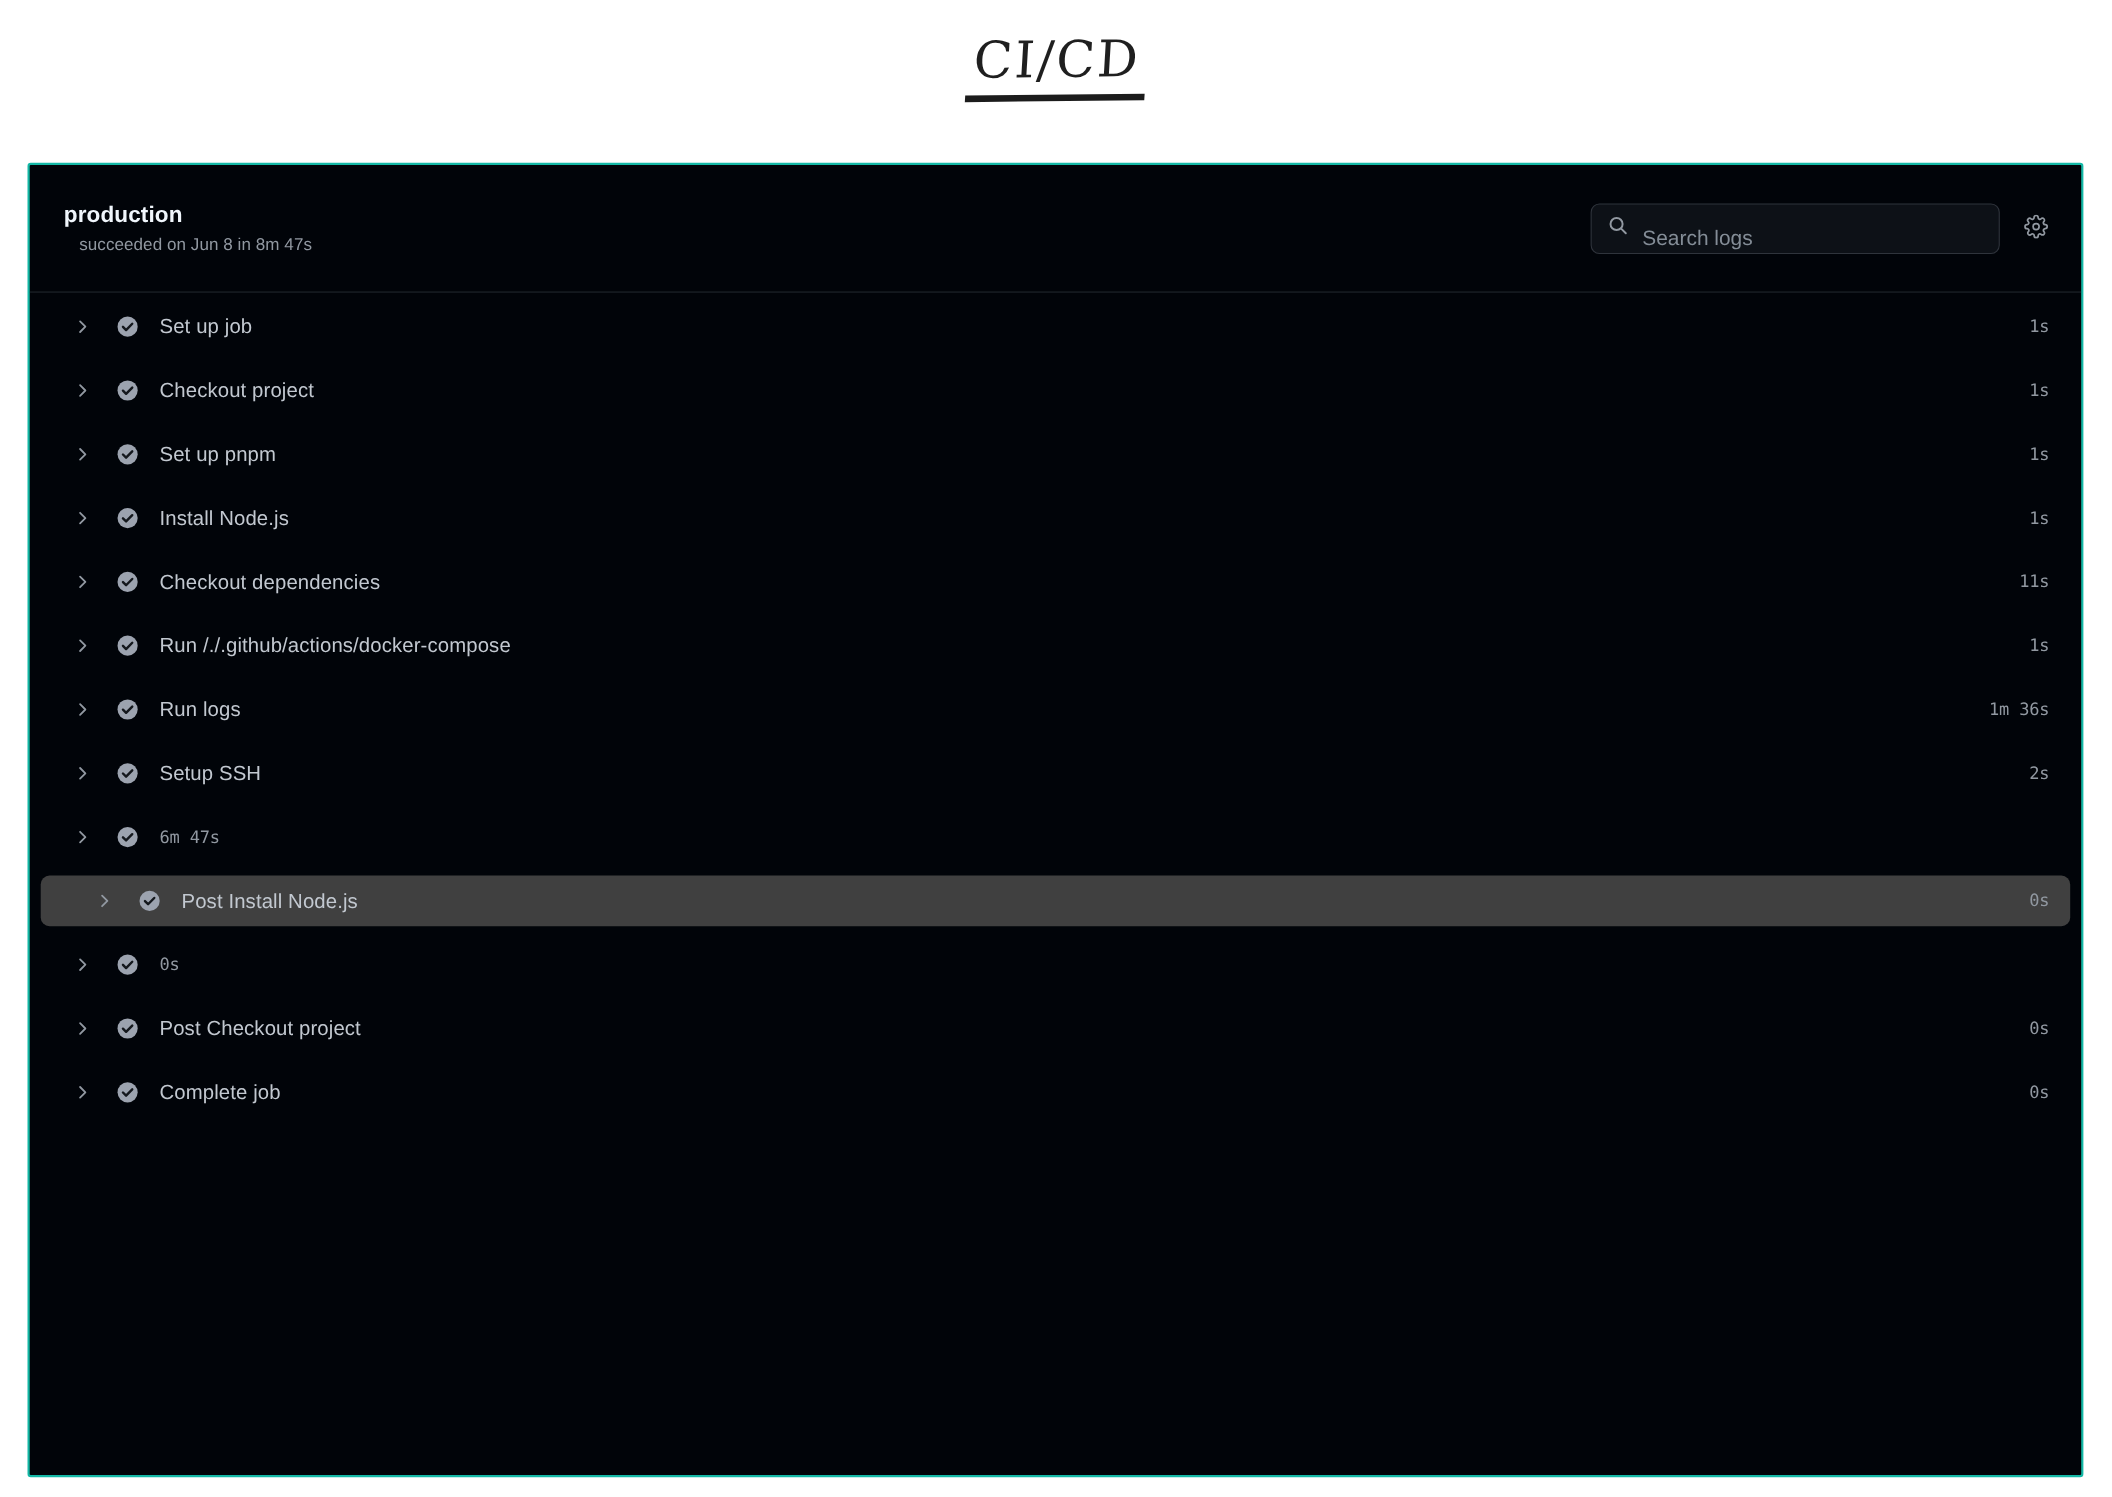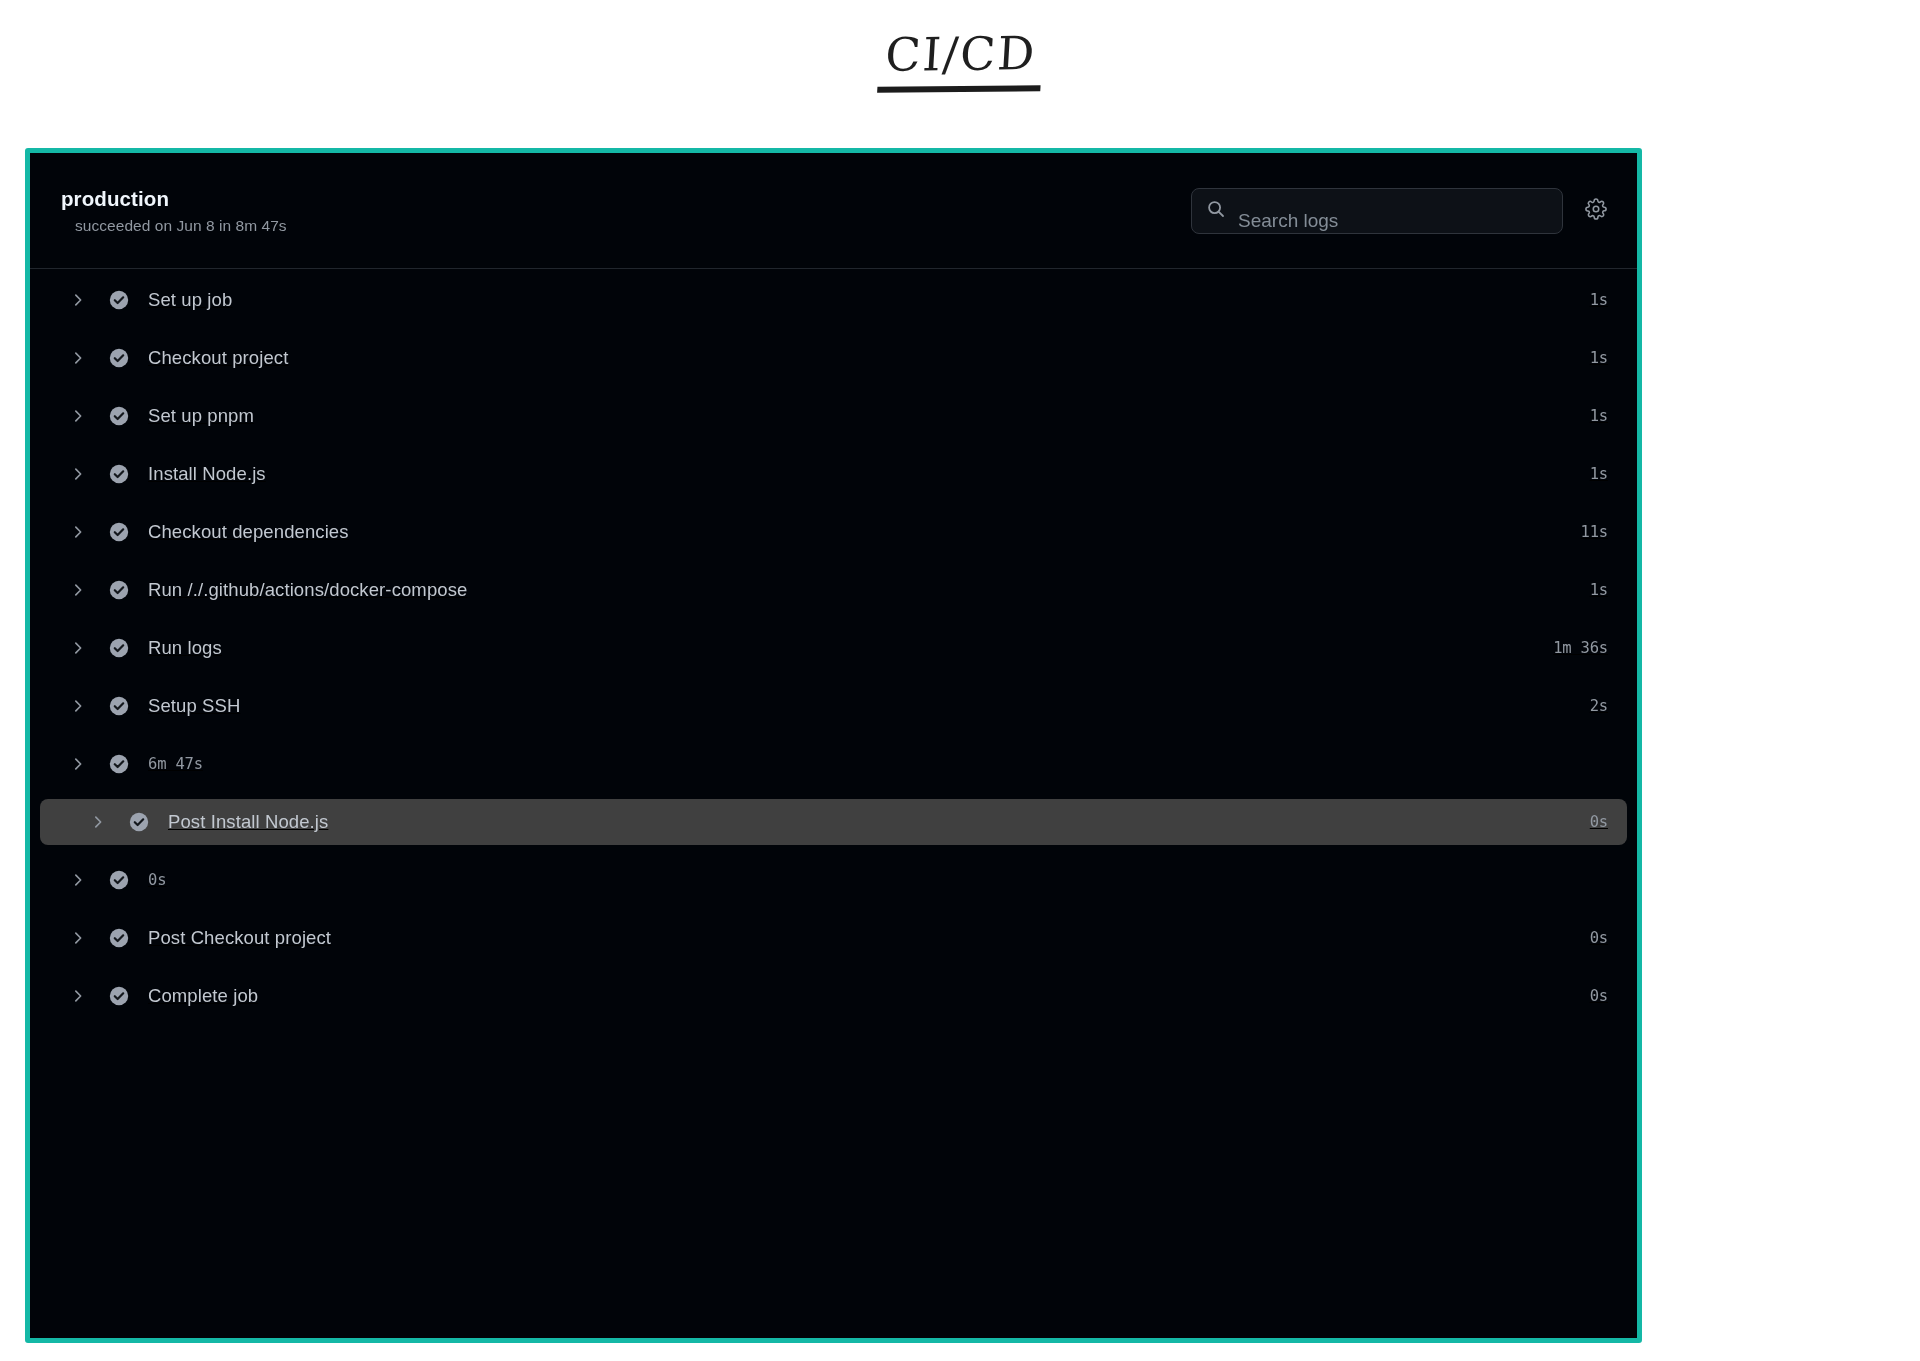--- a/index.html
+++ b/index.html
@@ -29,24 +29,24 @@
     border-bottom: 6px solid #1c1c1c;
     padding: 0 6px 8px 6px;
     line-height: 1.05;
   }
 
   
   #log-panel {
     position: absolute;
     left: 25px;
     top: 148px;
-    width: 1617px;
+    width: 1869px;
     height: 1195px;
     background: #010409;
-    border: 5px solid #14b8a6;
+    border: 2px solid #14b8a6;
     border-radius: 3px;
     overflow: hidden;
   }
 
   
   #panel-header {
     position: relative;
     height: 116px;
     border-bottom: 1px solid #21262d;
     display: flex;
@@ -113,21 +113,20 @@
     justify-content: center;
     background: transparent;
     border: none;
     border-radius: 6px;
     cursor: pointer;
   }
 
   
   #steps-list {
     padding: 8px 10px 0 10px;
-    text-decoration: underline;
   }
 
   .step-row {
     display: flex;
     align-items: center;
     height: 46px;
     margin-bottom: 12px;
     padding: 0 19px 0 28px;
     border-radius: 8px;
     cursor: pointer;

